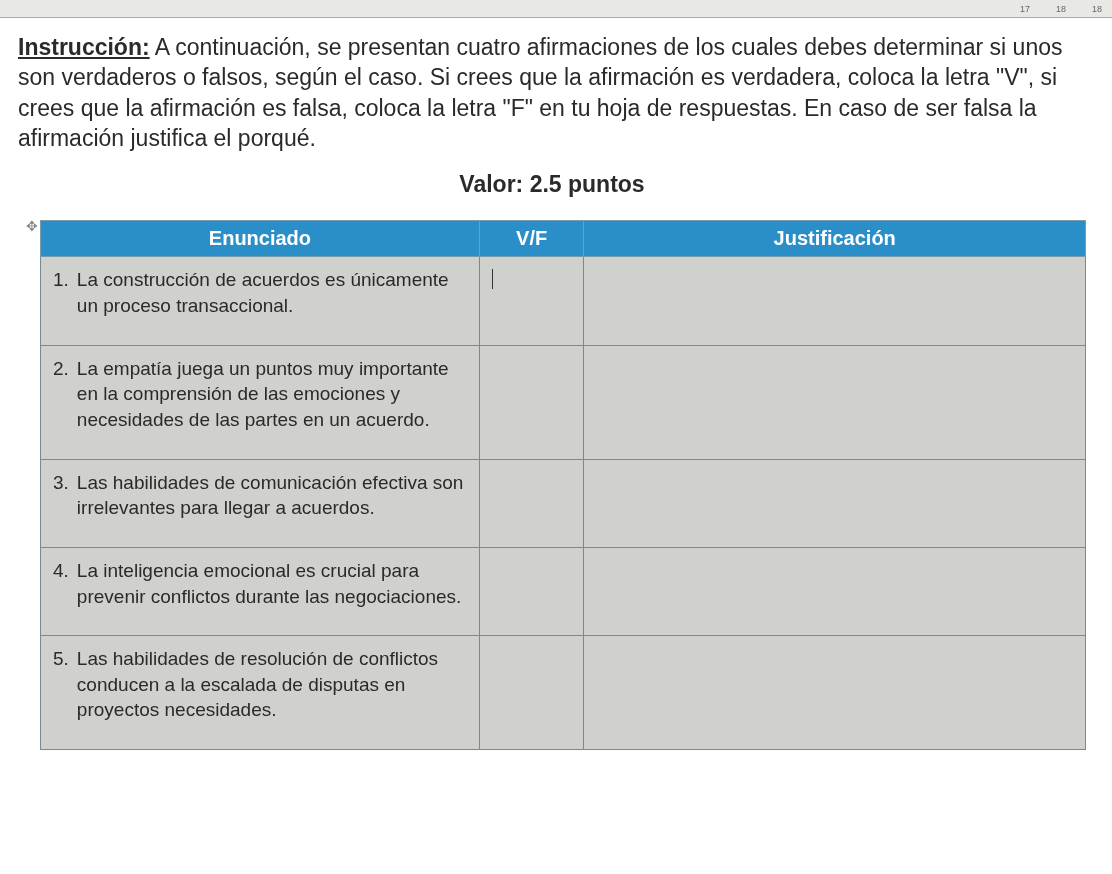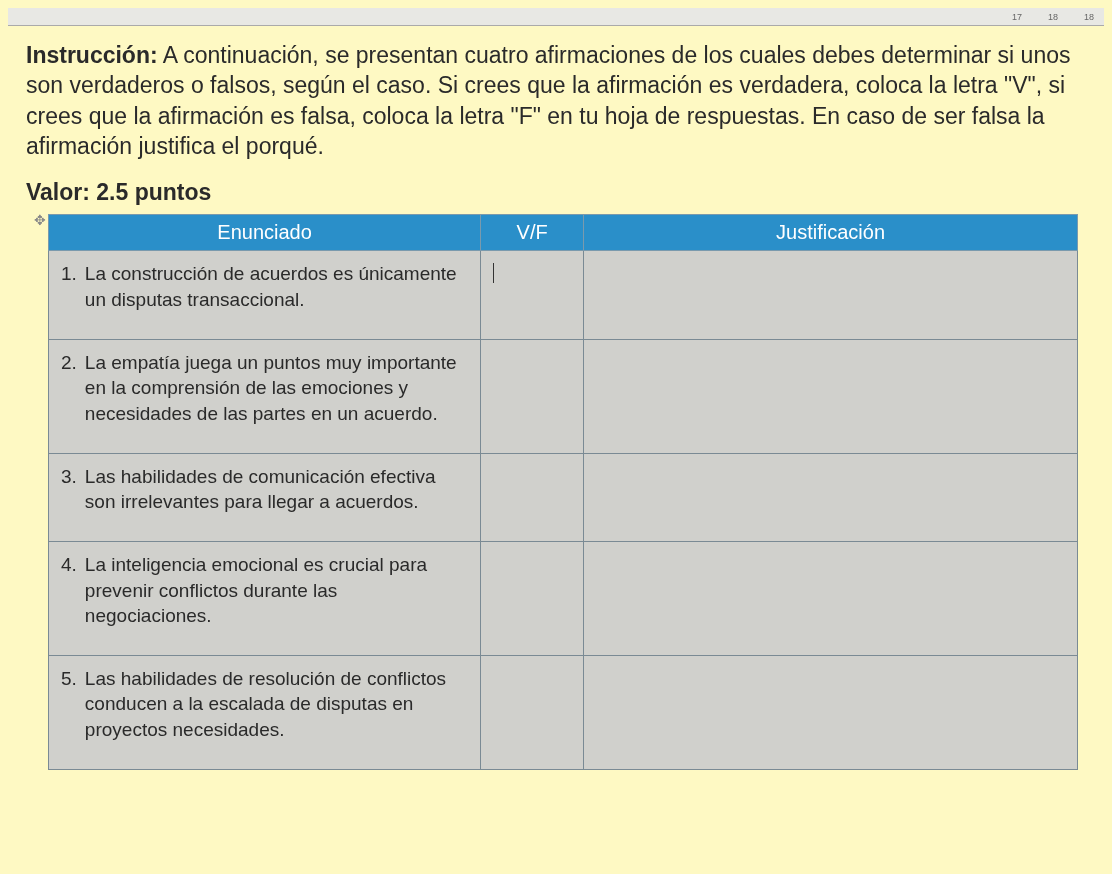--- a/index.html
+++ b/index.html
@@ -4,24 +4,24 @@
 <style>
   * { box-sizing: border-box; margin: 0; padding: 0; }
   body {
     font-family: Verdana, Geneva, sans-serif;
     background: #c8c8c4;
     width: 1112px;
     height: 874px;
     overflow: hidden;
   }
   .page {
-    background: #fef9c3;
+    background: #ffffff;
     width: 100%;
     height: 100%;
-    padding: 8px;
+    padding: 0;
   }
   .ruler {
     height: 18px;
     background: #e8e8e4;
     border-bottom: 1px solid #aaa;
     display: flex;
     justify-content: flex-end;
     align-items: center;
     font-size: 9px;
     color: #666;
@@ -33,27 +33,28 @@
     padding: 14px 20px 20px 18px;
   }
   .instruction {
     font-size: 23px;
     color: #2a2a2a;
     line-height: 1.32;
     margin-bottom: 18px;
   }
   .instruction .label {
     font-weight: bold;
+    text-decoration: underline;
   }
   .valor-row {
-    text-align: left;
+    text-align: center;
     font-size: 23px;
     font-weight: bold;
     color: #2a2a2a;
-    margin-bottom: 6px;
+    margin-bottom: 20px;
     padding-right: 6px;
   }
   .table-wrap {
     padding-left: 22px;
     padding-right: 6px;
   }
   .anchor {
     width: 10px; height: 10px;
     font-size: 14px;
     color: #888;
@@ -61,21 +62,21 @@
     margin-left: -14px;
   }
   table {
     width: 100%;
     border-collapse: collapse;
     table-layout: fixed;
   }
   th {
     background: #2a8fc9;
     color: #fff;
-    font-weight: normal;
+    font-weight: bold;
     font-size: 20px;
     padding: 6px 10px;
     border: 1px solid #7a9aad;
     text-align: center;
   }
   th.col-enunciado { width: 42%; }
   th.col-vf { width: 10%; }
   th.col-just { width: 48%; }
   td {
     border: 1px solid #7a8a94;
@@ -129,21 +130,21 @@
             <th class="col-enunciado">Enunciado</th>
             <th class="col-vf">V/F</th>
             <th class="col-just">Justificación</th>
           </tr>
         </thead>
         <tbody>
           <tr>
             <td>
               <div class="row-item">
                 <span class="row-num">1.</span>
-                <span class="row-text">La construcción de acuerdos es únicamente un disputas transaccional.</span>
+                <span class="row-text">La construcción de acuerdos es únicamente un proceso transaccional.</span>
               </div>
             </td>
             <td class="vf-cell"><span class="cursor"></span><span></span></td>
             <td class="just-cell"></td>
           </tr>
           <tr>
             <td>
               <div class="row-item">
                 <span class="row-num">2.</span>
                 <span class="row-text">La empatía juega un puntos muy importante en la comprensión de las emociones y necesidades de las partes en un acuerdo.</span>

